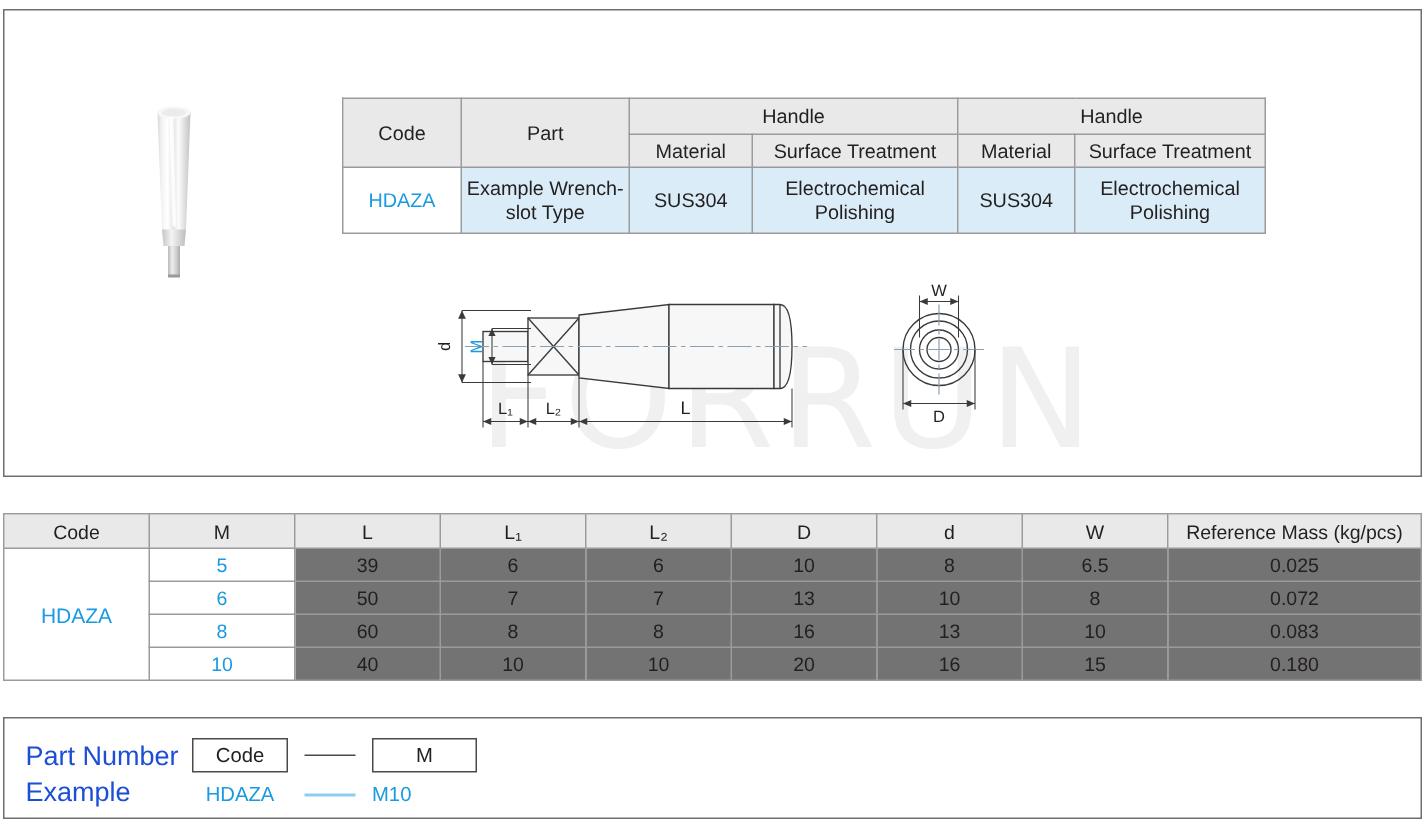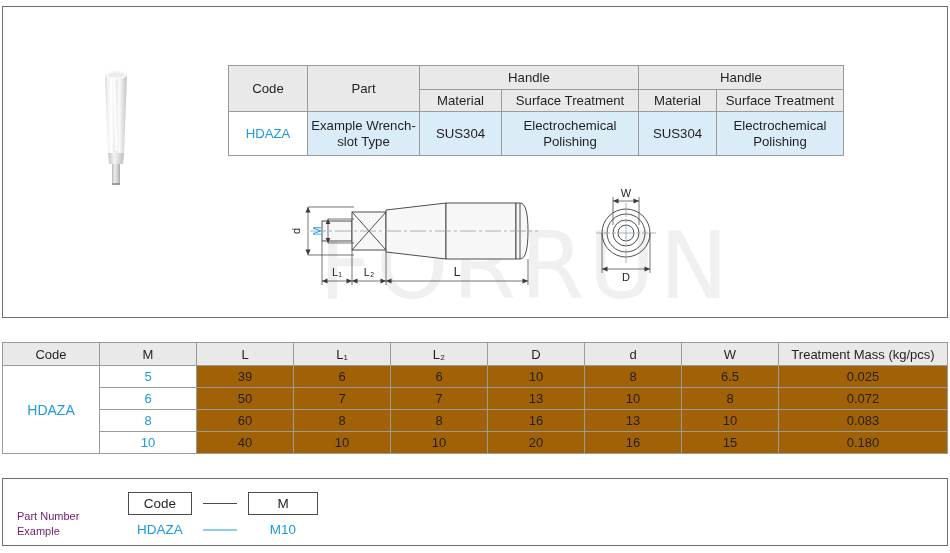--- a/index.html
+++ b/index.html
@@ -91,54 +91,54 @@
     width: 946px;
     border-collapse: collapse;
     font-size: 13px;
   }
   .dim-table th, .dim-table td {
     border: 1px solid #9b9b9b;
     text-align: center; vertical-align: middle;
     font-weight: normal; height: 22px;
   }
   .dim-table thead th { background: #e9e9e9; height: 23px; }
-  .dim-table td { background: #a16207; }
+  .dim-table td { background: #737373; }
   .dim-table td.code-col { background: #ffffff; color: #1a9ae0; font-size: 14px; }
   .dim-table td.m-col { background: #ffffff; color: #1a9ae0; }
 
   
   .pn-panel {
     position: absolute; left: 2px; top: 478px;
     width: 946px; height: 68px;
     border: 1px solid #6f6f6f; background: #fff;
   }
   .pn-inner { position: relative; width: 100%; height: 100%; }
   .pn-label {
-    position: absolute; left: 14px; top: 30px;
-    font-size: 11px; line-height: 1.32; color: #701a75;
+    position: absolute; left: 14px; top: 14px;
+    font-size: 18px; line-height: 1.32; color: #1d4ed8;
   }
   .pn-row {
     position: absolute; left: 125px; top: 13px;
     display: flex; align-items: center;
   }
   .pn-box {
     border: 1px solid #4a4a4a; background: #fff;
     font-size: 13.5px; color: #231f20;
     padding: 3px 0; text-align: center;
   }
   .pn-box.w1 { width: 64px; }
   .pn-box.w2 { width: 70px; }
   .pn-dash { width: 34px; height: 1px; background: #4a4a4a; margin: 0 11px; }
   .pn-row2 {
     position: absolute; left: 125px; top: 43px;
     display: flex; align-items: center;
     color: #1a9ae0; font-size: 13.5px;
   }
   .pn-val.w1 { width: 64px; text-align: center; }
-  .pn-val.w2 { width: 70px; text-align: center; }
+  .pn-val.w2 { width: 70px; }
   .pn-dash2 { width: 34px; height: 2px; background: #8fcdf0; margin: 0 11px; }
 </style>
 </head>
 <body>
 
 <div class="page">
 
   <div class="badge-row">
     <div class="badge-3d">
       <span class="cube">
@@ -319,21 +319,21 @@
     <thead>
       <tr>
         <th style="width:97px">Code</th>
         <th style="width:97px">M</th>
         <th style="width:97px">L</th>
         <th style="width:97px">L₁</th>
         <th style="width:97px">L₂</th>
         <th style="width:97px">D</th>
         <th style="width:97px">d</th>
         <th style="width:97px">W</th>
-        <th>Treatment Mass (kg/pcs)</th>
+        <th>Reference Mass (kg/pcs)</th>
       </tr>
     </thead>
     <tbody>
       <tr>
         <td class="code-col" rowspan="4">HDAZA</td>
         <td class="m-col">5</td>
         <td>39</td>
         <td>6</td>
         <td>6</td>
         <td>10</td>

